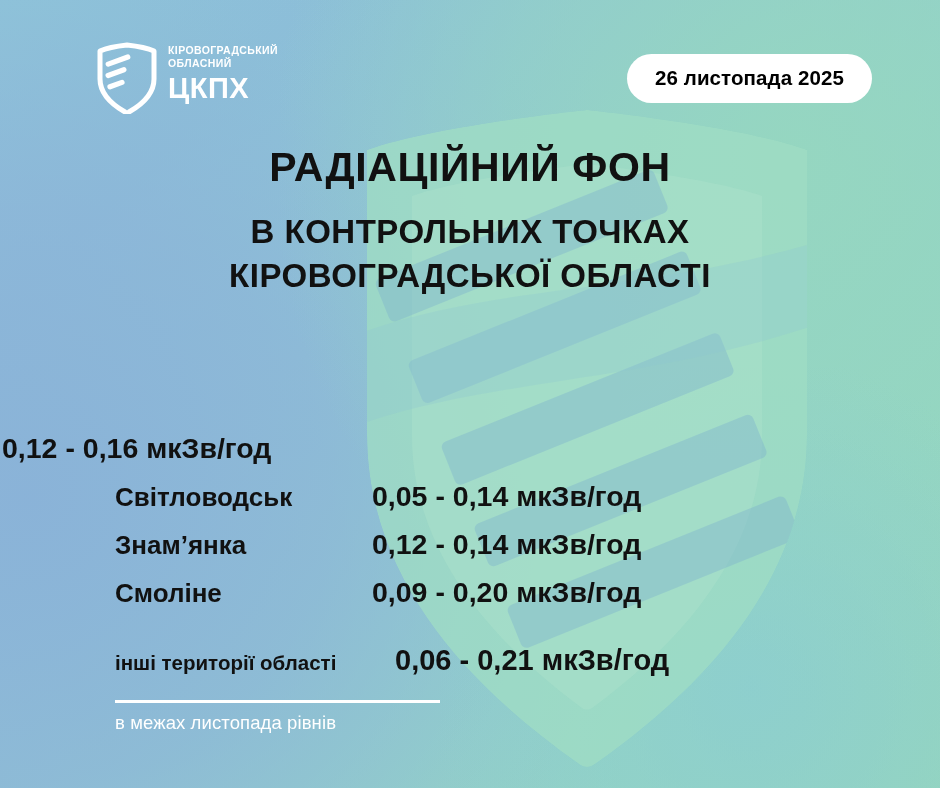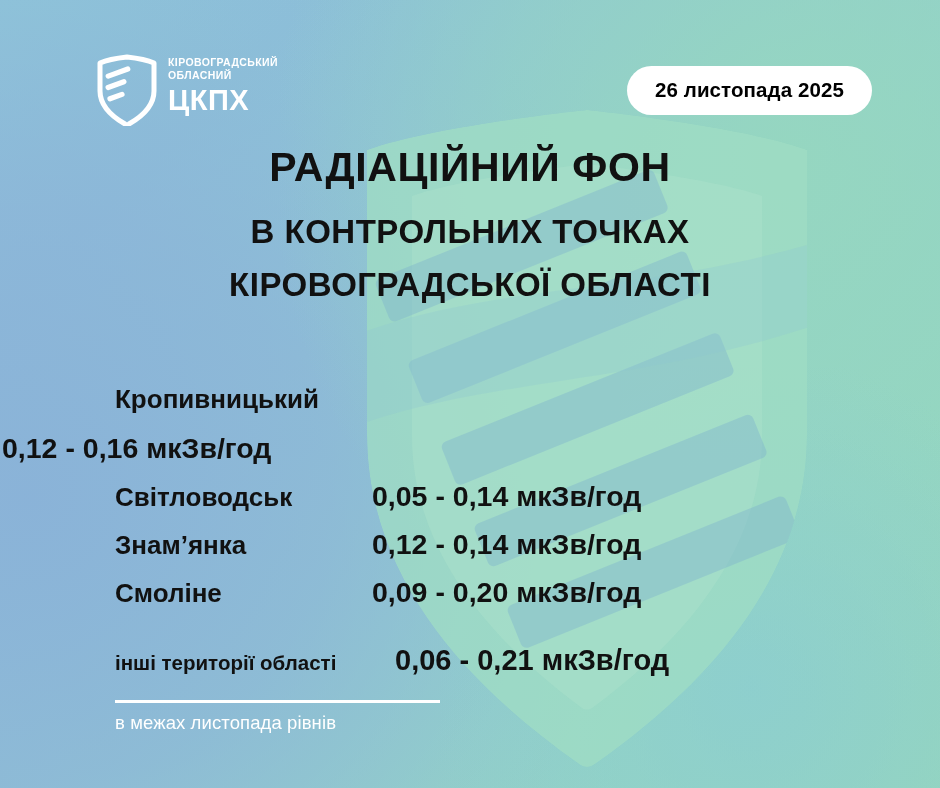--- a/index.html
+++ b/index.html
@@ -73,21 +73,21 @@
     top: 104px;
     width: 470px;
     height: 672px;
     pointer-events: none;
   }
   .watermark svg { display: block; width: 100%; height: 100%; }
 
   
   .header {
     position: absolute;
-    left: 0; top: 12px;
+    left: 0; top: 0;
     width: 928px;
     height: 130px;
   }
 
   .logo {
     position: absolute;
     left: 96px;
     top: 42px;
     display: flex;
     align-items: flex-start;
@@ -149,21 +149,21 @@
     font-weight: bold;
     letter-spacing: 0.5px;
     line-height: 44px;
     margin-top: 18px;
   }
   .title-sub2 {
     font-size: 33px;
     font-weight: bold;
     letter-spacing: 0.5px;
     line-height: 44px;
-    margin-top: 9px;
+    margin-top: 0;
   }
 
   
   .data-area {
     position: absolute;
     left: 0;
     top: 384px;
     width: 940px;
   }
   .data-row {
@@ -309,21 +309,20 @@
 
   <div class="title-block">
     <div class="title-main">РАДІАЦІЙНИЙ ФОН</div>
     <div class="title-sub1">В КОНТРОЛЬНИХ ТОЧКАХ</div>
     <div class="title-sub2">КІРОВОГРАДСЬКОЇ ОБЛАСТІ</div>
   </div>
 
   <div class="data-area">
 
     <div class="data-row">
-      <div class="city">Кропивницький</div>
     </div>
 
     <div class="data-row">
       <div class="value">0,12 - 0,16 мкЗв/год</div>
     </div>
 
     <div class="data-row">
       <div class="city">Світловодськ</div>
       <div class="value">0,05 - 0,14 мкЗв/год</div>
     </div>

